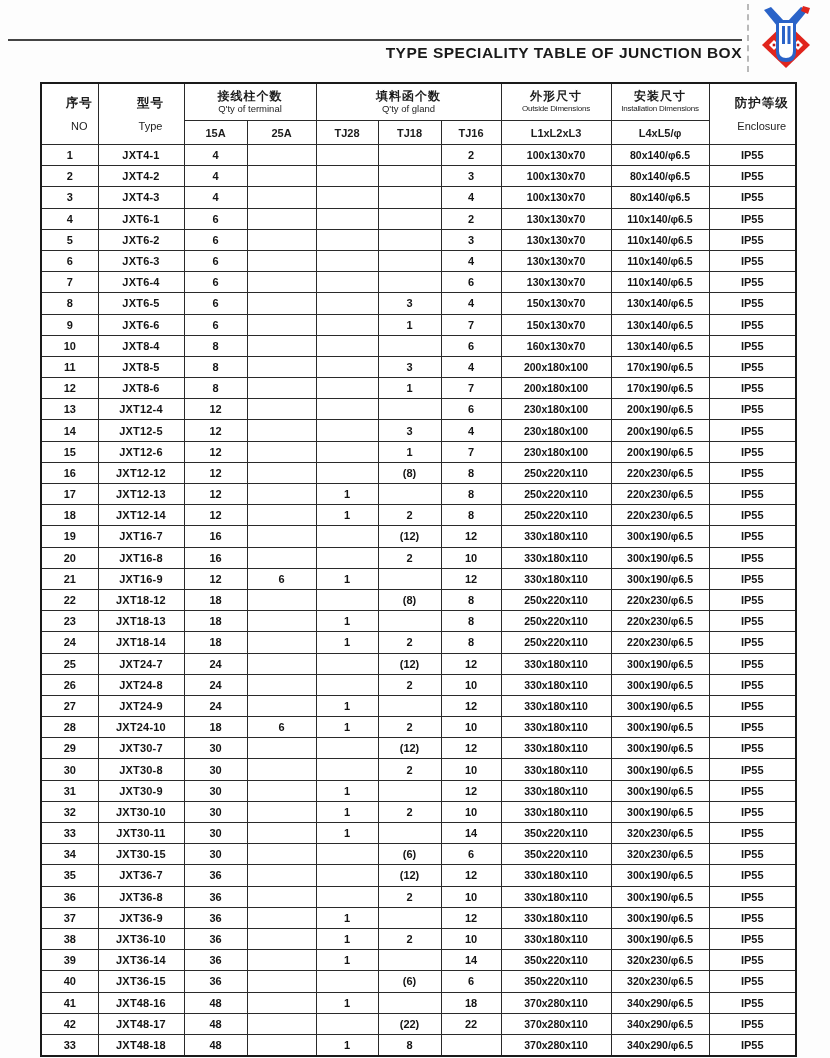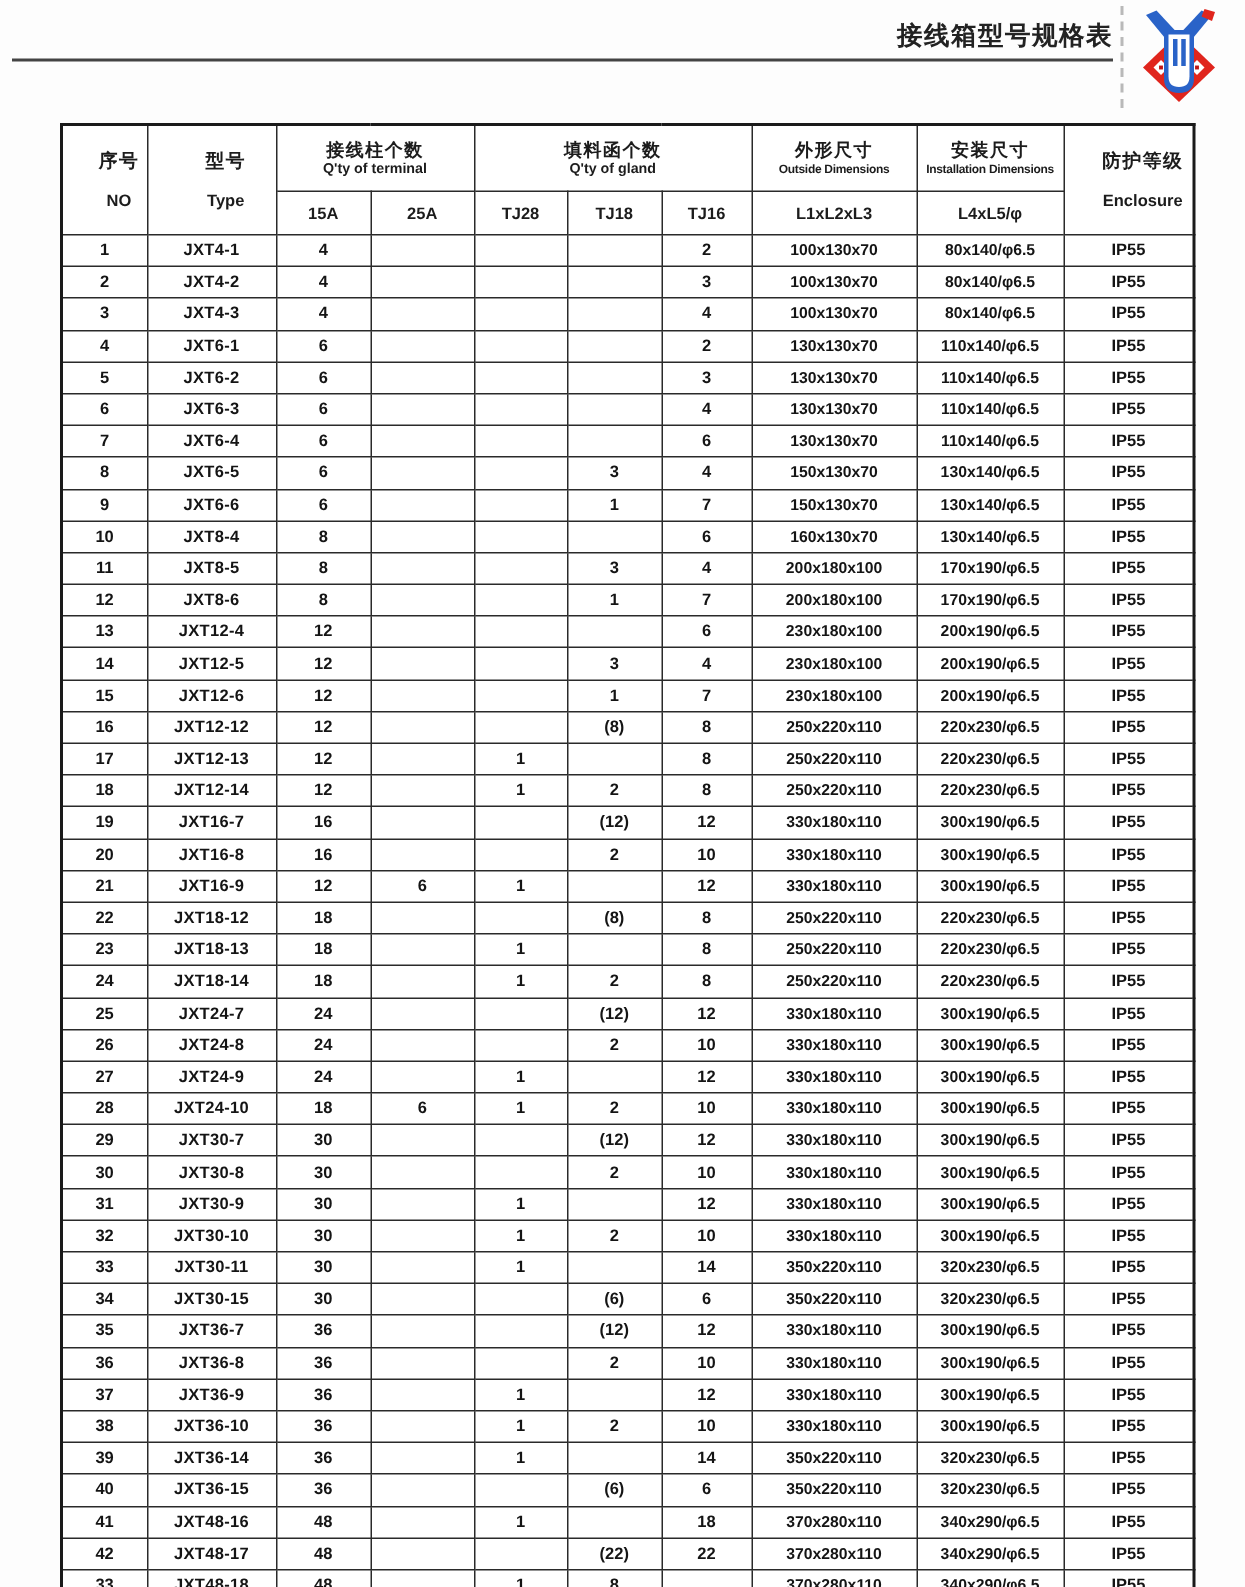--- a/index.html
+++ b/index.html
@@ -44,39 +44,39 @@
     border:1px solid #2a2a2a;
     padding:0 1px;
     text-align:center;
     vertical-align:middle;
     overflow:hidden;
     white-space:nowrap;
   }
   .spec-table{border:2px solid #1a1a1a;}
   .spec-table thead th{font-weight:bold;color:#1c1c1c;}
   .hdr-cn{display:block;font-size:12px;line-height:14px;letter-spacing:1px;}
-  .hdr-en{display:block;font-size:9.5px;line-height:11px;font-weight:bold;transform-origin:center;}
+  .hdr-en{display:block;font-size:9.5px;line-height:11px;font-weight:normal;transform-origin:center;}
   .hdr-en.tiny{font-size:8px;letter-spacing:-0.2px;}
-  .hdr-stack{display:flex;flex-direction:column;justify-content:space-evenly;height:72px;padding-left:19px;}
+  .hdr-stack{display:flex;flex-direction:column;justify-content:space-evenly;height:60px;padding-left:19px;}
   .hdr-stack .hdr-cn{font-size:12.5px;}
   .hdr-stack .hdr-en{font-size:11px;}
   .sub-lbl{font-size:11px;font-weight:bold;margin-top:40px;}
   thead tr.h-top th{height:34px;}
   thead tr.h-bot th{height:22px;}
   tbody tr{height:21.2px;}
   tbody td{font-size:11px;font-weight:600;color:#141414;}
   tbody td.c-type{letter-spacing:0.2px;}
   tbody td.c-dim{font-size:10.5px;}
 </style>
 </head>
 <body>
 
 <div class="masthead">
-  <div class="title-cn">接线箱型号规格表</div>
   <div class="title-rule"></div>
+  <div class="title-en">TYPE SPECIALITY TABLE OF JUNCTION BOX</div>
   <div class="logo-sep"></div>
   <div class="logo-box">
     <svg width="64" height="66" viewBox="0 0 64 66">
 
       <polygon points="32,16 56,39 32,62 8,39" fill="#e0251d"></polygon>
 
       <polygon points="15,39 20,34 25,39 20,44" fill="#ffffff"></polygon>
       <polygon points="39,39 44,34 49,39 44,44" fill="#ffffff"></polygon>
       <rect x="18.7" y="37.7" width="2.6" height="2.6" fill="#c01515"></rect>
       <rect x="42.7" y="37.7" width="2.6" height="2.6" fill="#c01515"></rect>

